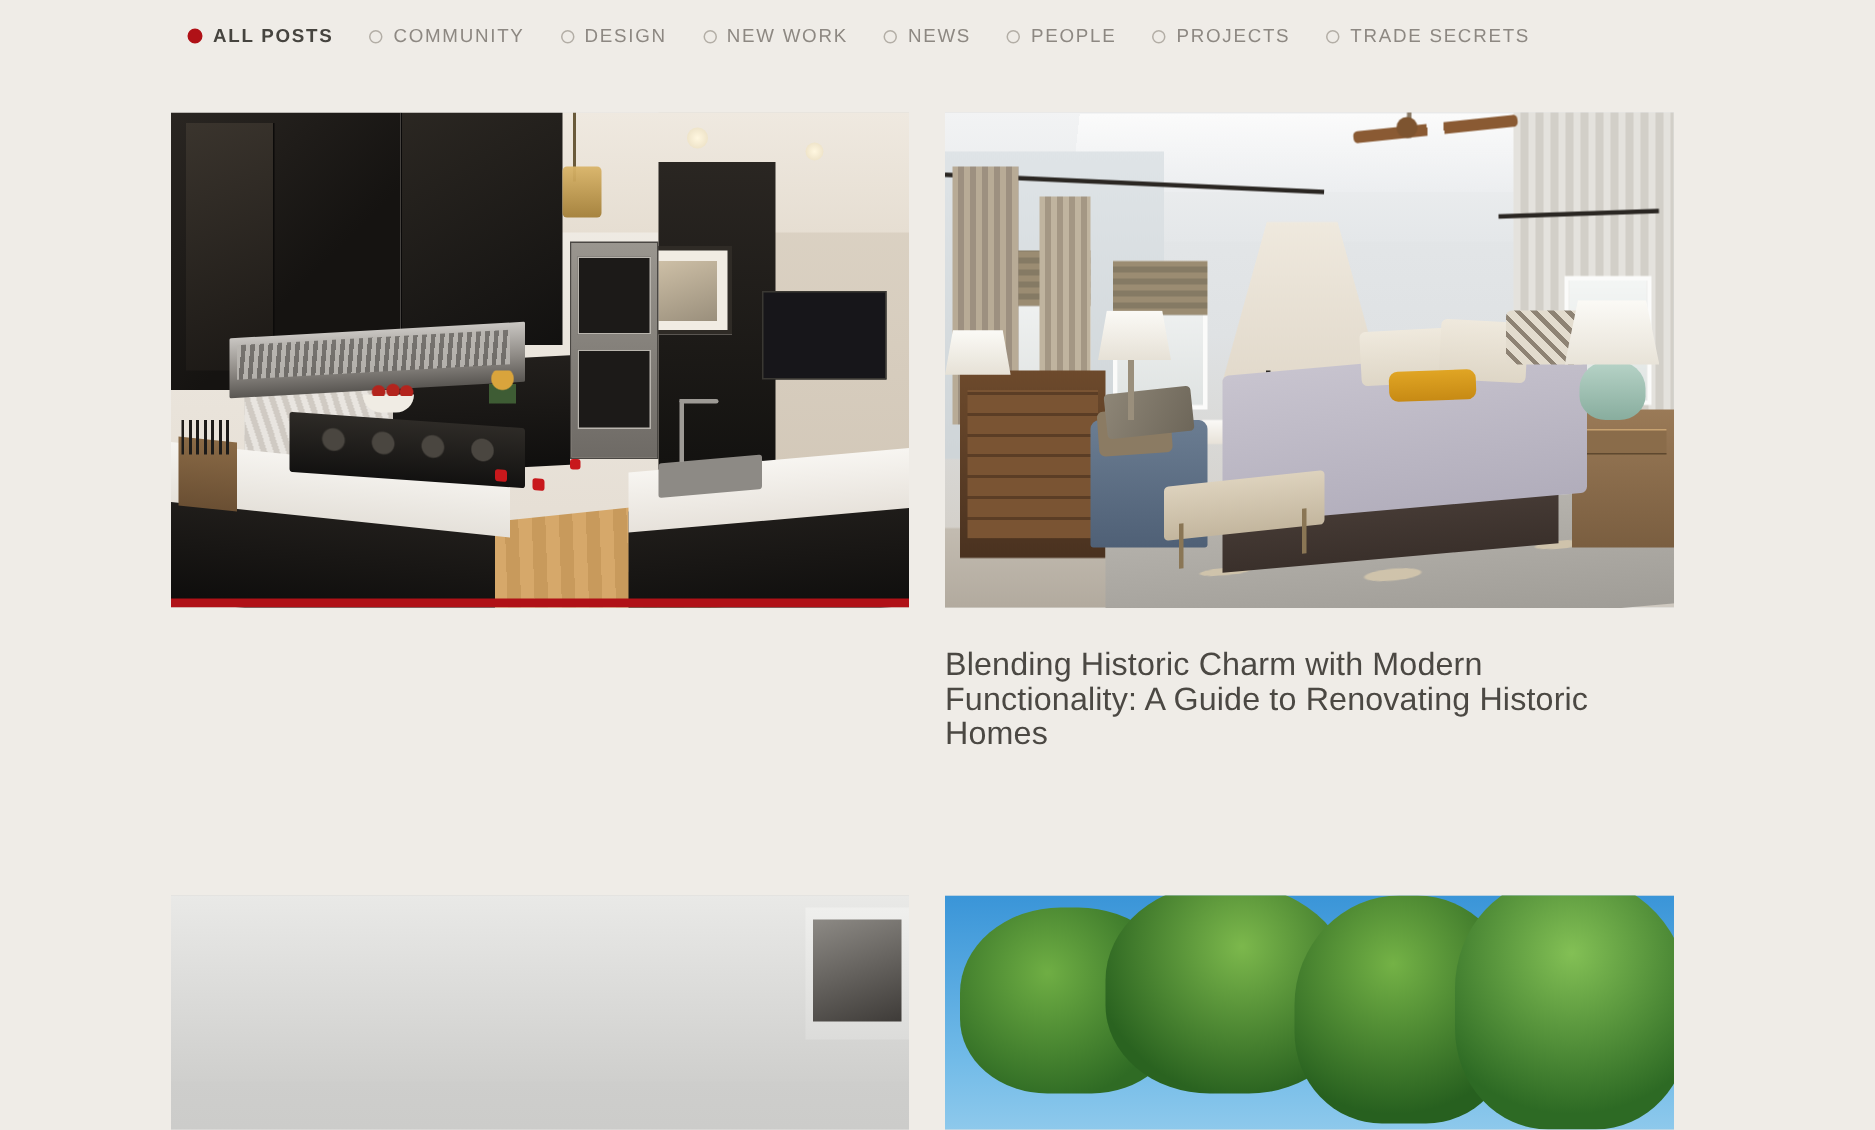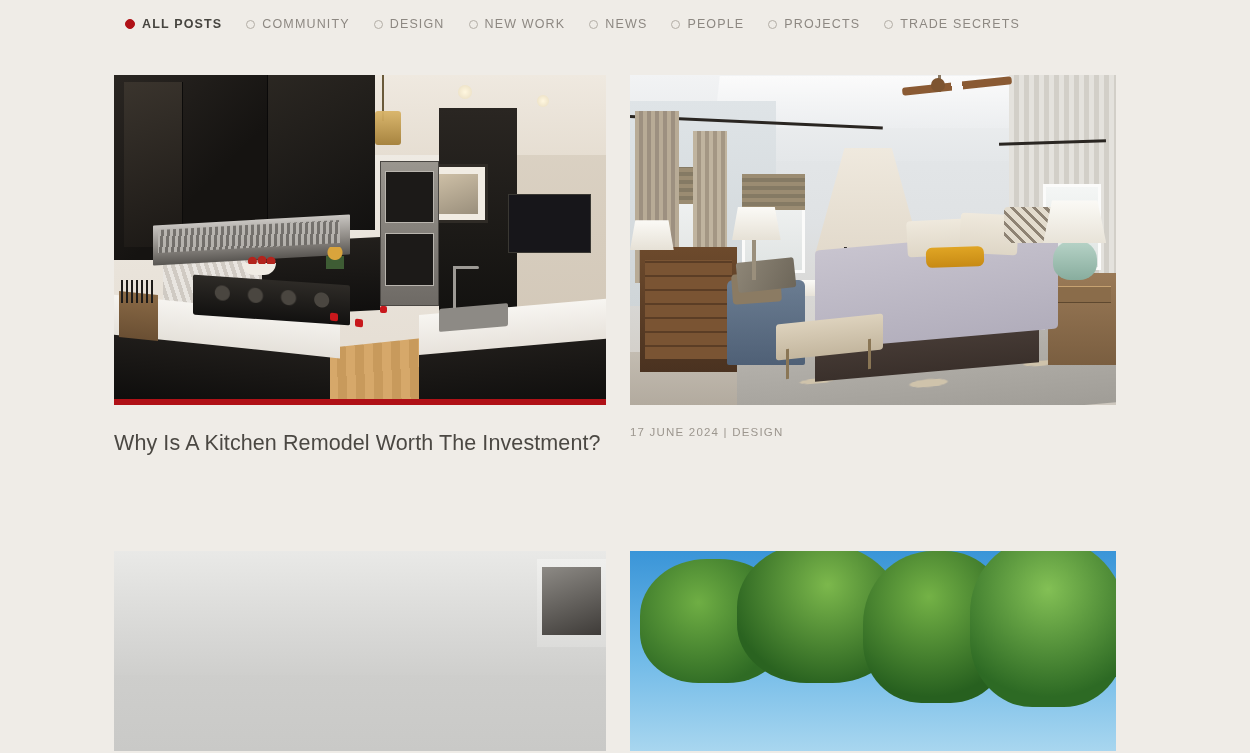--- a/index.html
+++ b/index.html
@@ -324,21 +324,20 @@
           <div class="sh k-bowl"></div>
             <div class="sh k-fruit"></div>
             <div class="sh k-flower"></div>
           <div class="sh k-islandB"></div>
             <div class="sh k-island"></div>
           <div class="sh k-sink"></div>
             <div class="sh k-faucet"></div>
             <div class="sh k-faucetA"></div>
         </div>
       </div>
-      <h2 class="card-title">Why Is A Kitchen Remodel Worth The Investment?</h2>
     </article>
 
     <article class="card">
       <div class="card-media">
         <div class="scene">
           <div class="sh b-bg"></div>
             <div class="sh b-ceil"></div>
             <div class="sh b-vault"></div>
           <div class="sh b-stripe"></div>
             <div class="sh b-wallL"></div>
@@ -379,21 +378,21 @@
             <div class="sh b-pill2"></div>
             <div class="sh b-pill3"></div>
           <div class="sh b-pillY"></div>
           <div class="sh b-bench"></div>
             <div class="sh b-benchL"></div>
             <div class="sh b-benchL2"></div>
           <div class="sh b-vase"></div>
             <div class="sh b-lampR"></div>
         </div>
       </div>
-      <div class="card-meta">17 JUNE 2024 | DESIGN</div>
+      <h2 class="card-title">Blending Historic Charm with Modern Functionality: A Guide to Renovating Historic Homes</h2>
     </article>
 
   </div>
 
   <div class="grid row2">
 
     <article class="card">
       <div class="card-media">
         <div class="scene">
           <div class="sh m-bg"></div>

